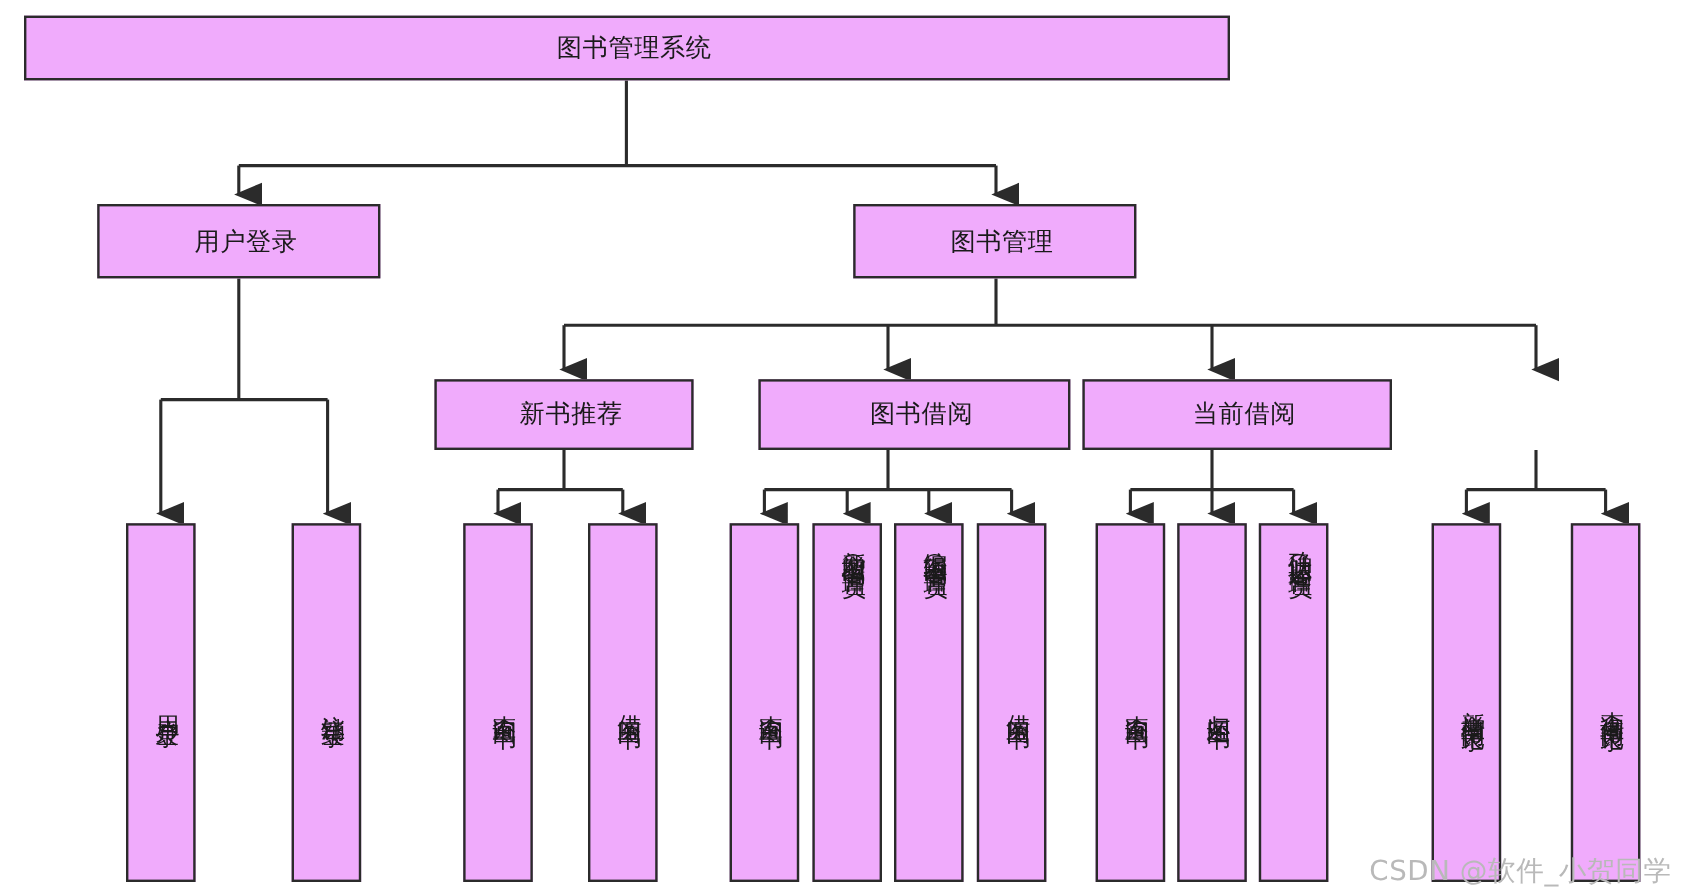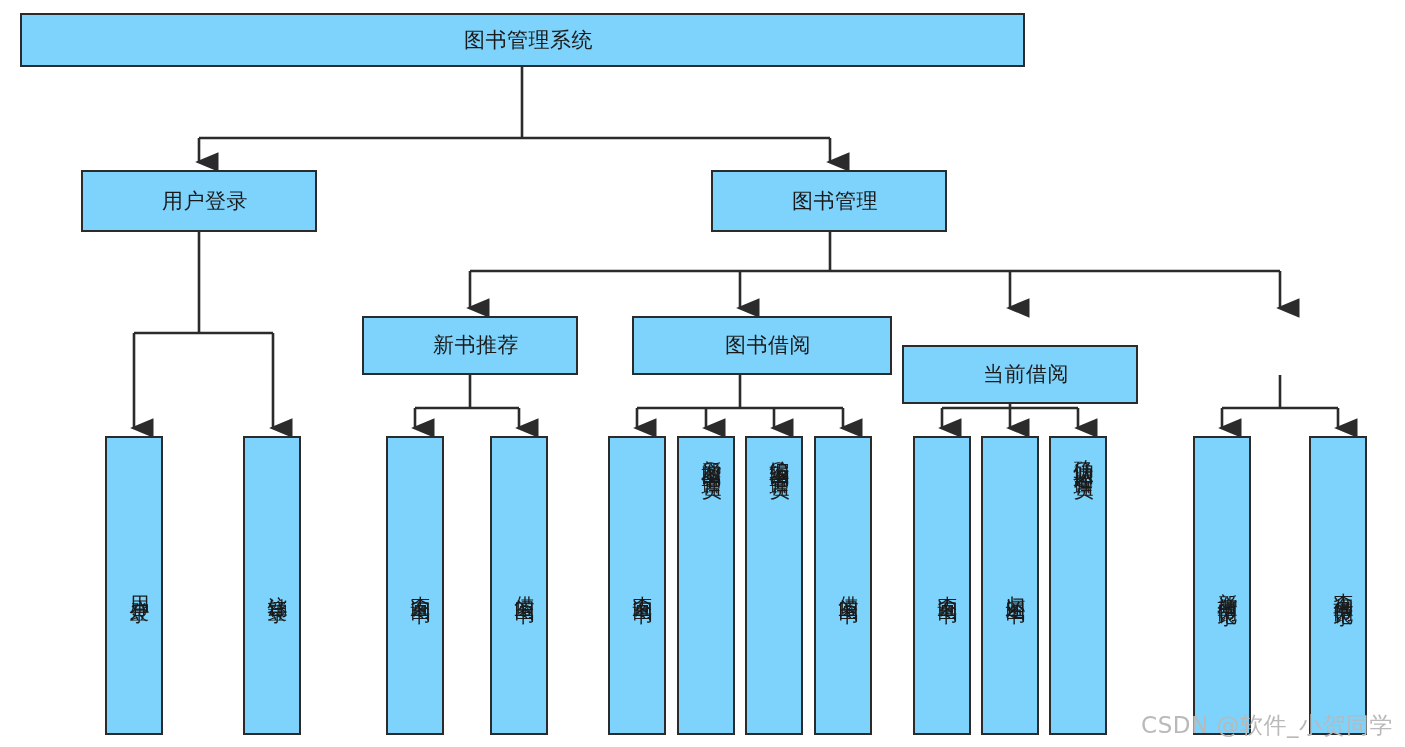--- a/index.html
+++ b/index.html
@@ -24,21 +24,21 @@
   #edge-layer {
     position: absolute;
     left: 0; top: 0;
     width: 1405px;
     height: 747px;
     pointer-events: none;
   }
   .node {
     position: absolute;
     box-sizing: border-box;
-    background: #7dd3fc;
+    background: #f0abfc;
     border: 2.5px solid #2b2b2b;
     display: flex;
     align-items: center;
     justify-content: center;
     color: #1a1a1a;
     line-height: 1.18;
     padding-left: 12px;
   }
   .node.horiz {
     font-size: 21px;
@@ -150,21 +150,21 @@
   <div class="node horiz" style="left:711px; top:170px; width:236px; height:62px;">
     <span>图书管理</span>
   </div>
 
   <div class="node horiz" style="left:362px; top:316px; width:216px; height:59px;">
     <span>新书推荐</span>
   </div>
   <div class="node horiz" style="left:632px; top:316px; width:260px; height:59px;">
     <span>图书借阅</span>
   </div>
-  <div class="node horiz" style="left:902px; top:316px; width:236px; height:59px;margin-top:29px;">
+  <div class="node horiz" style="left:902px; top:316px; width:258px; height:59px;">
     <span>当前借阅</span>
   </div>
 
   <div class="node leaf" style="left:105px; top:436px; width:58px; height:299px;">
     <span class="leaf-inner">
         <span class="leaf-text">用户登录</span>
       </span>
   </div>
   <div class="node leaf" style="left:243px; top:436px; width:58px; height:299px;">
     <span class="leaf-inner">

